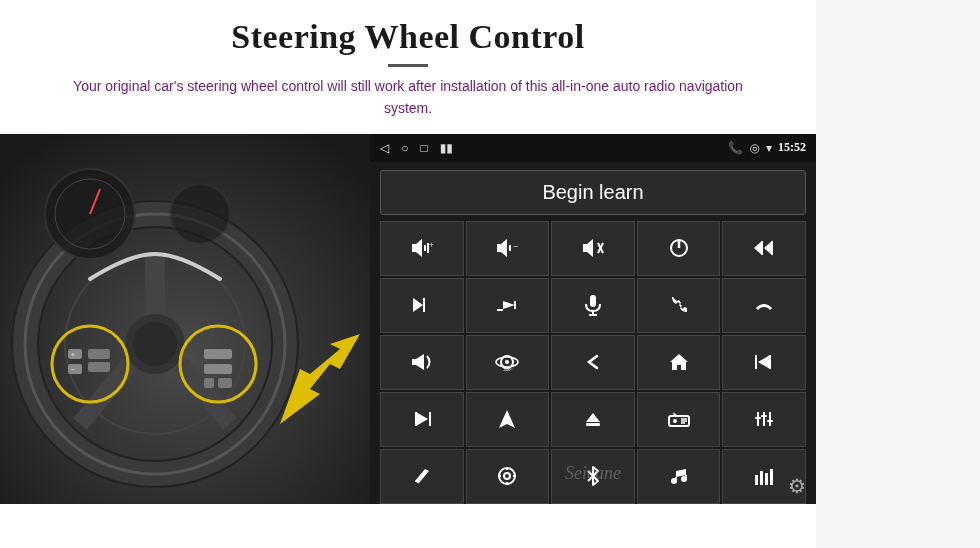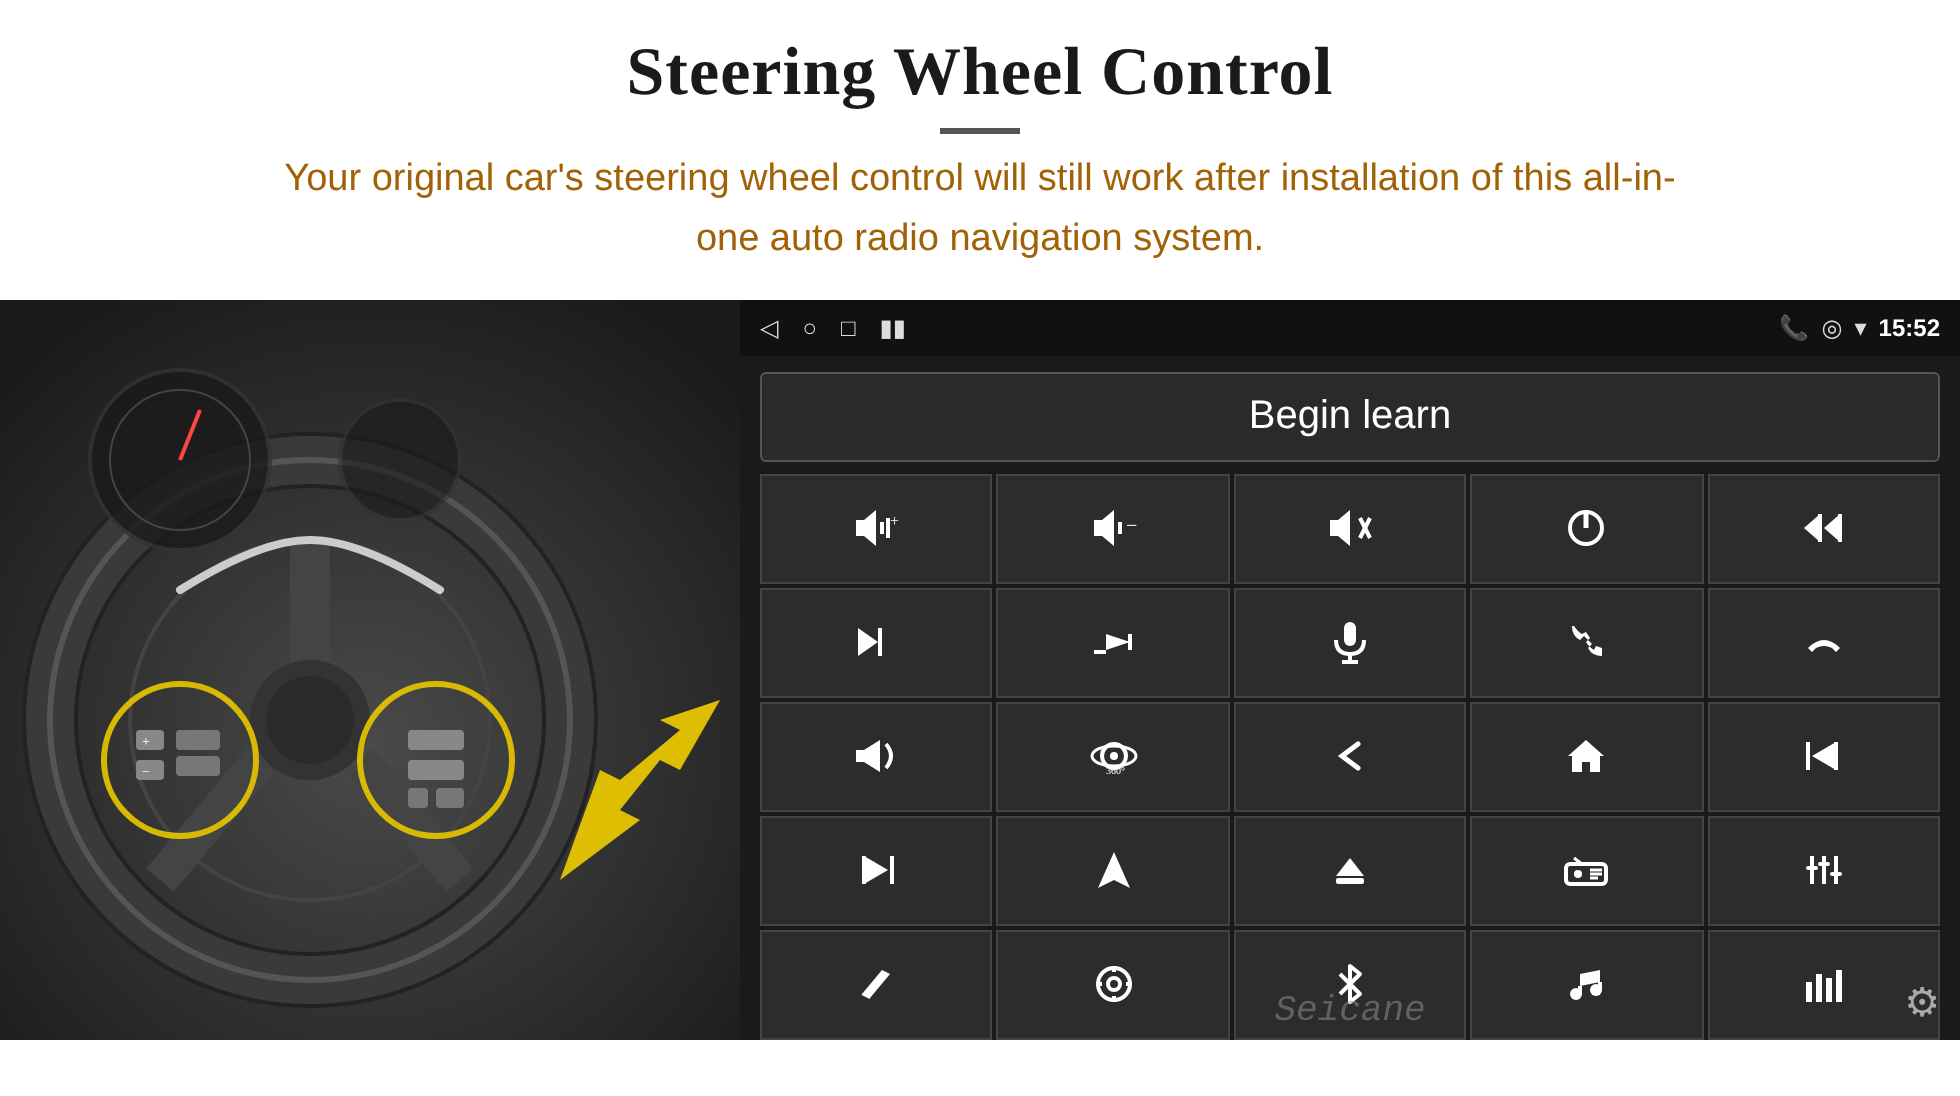--- a/index.html
+++ b/index.html
@@ -5,21 +5,21 @@
     * { margin: 0; padding: 0; box-sizing: border-box; }
     body {
       width: 980px;
       height: 548px;
       font-family: Georgia, 'Times New Roman', serif;
       background: #f5f5f5;
       overflow: hidden;
     }
 
     .page-wrapper {
-      width: 980px;
+      width: 816px;
       height: 548px;
       background: #ffffff;
       display: flex;
       flex-direction: column;
       align-items: center;
       padding-top: 18px;
     }
 
     .title-section {
       text-align: center;
@@ -36,22 +36,22 @@
     }
 
     .title-divider {
       width: 40px;
       height: 3px;
       background: #555;
       margin: 8px auto;
     }
 
     .subtitle-text {
-      font-size: 19px;
-      color: #a16207;
+      font-size: 14px;
+      color: #701a75;
       line-height: 1.6;
       max-width: 700px;
       margin: 6px auto 14px;
       font-family: Arial, sans-serif;
       text-align: center;
     }
 
     .content-area {
       display: flex;
       width: 100%;
@@ -104,20 +104,21 @@
     .status-right {
       display: flex;
       gap: 6px;
       align-items: center;
       font-size: 11px;
     }
 
     .time-display {
       font-weight: bold;
       font-size: 12px;
+      font-family: Liberation Serif, serif;
     }
 
     
     .begin-learn-row {
       padding: 8px 10px 6px;
     }
 
     .begin-learn-btn {
       width: 100%;
       background: #2a2a2a;
@@ -149,27 +150,27 @@
       justify-content: center;
       cursor: pointer;
       font-size: 16px;
       padding: 6px 0;
       min-height: 44px;
     }
 
     
     .watermark {
       position: absolute;
-      bottom: 4px;
+      bottom: 20px;
       left: 50%;
       transform: translateX(-50%);
       font-style: italic;
       font-size: 18px;
       color: rgba(150,150,150,0.5);
-      font-family: Liberation Mono, monospace;
+      font-family: Liberation Serif, serif;
       pointer-events: none;
     }
 
     
     .gear-corner {
       position: absolute;
       bottom: 6px;
       right: 10px;
       color: #aaa;
       font-size: 20px;

